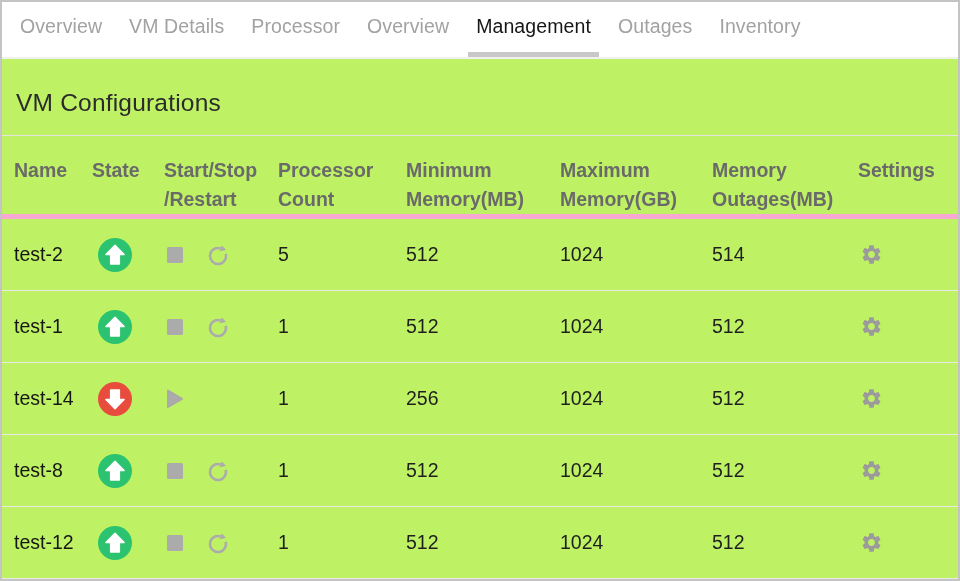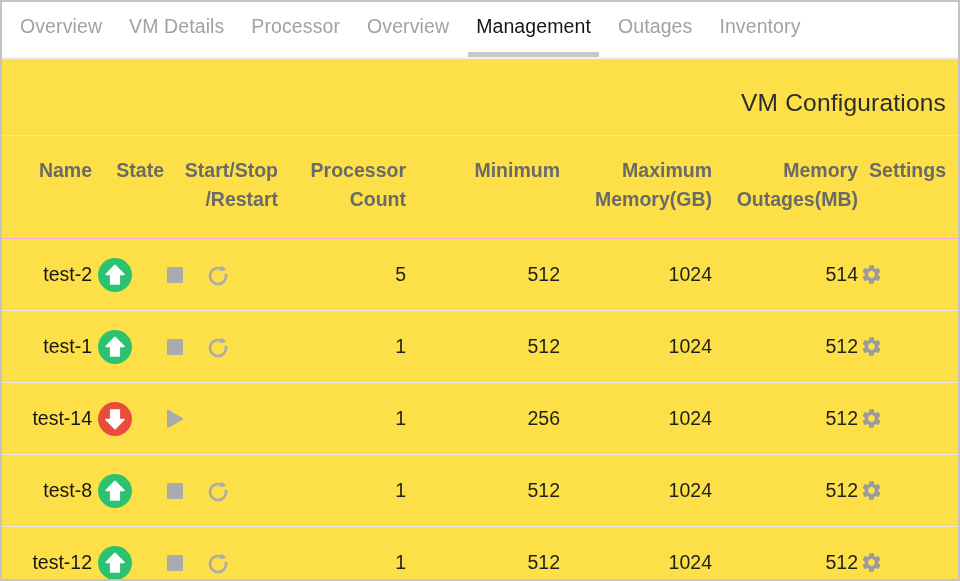--- a/index.html
+++ b/index.html
@@ -6,23 +6,22 @@
   html,body { background:#ffffff; }
   body {
     width:960px; height:581px;
     font-family:"Liberation Sans", sans-serif;
     color:#1f1f1f;
     overflow:hidden;
   }
   .frame {
     width:960px; height:581px;
     border:2px solid #c4c4c4;
-    background:#fde047;
+    background:#bef264;
     overflow:hidden;
-    text-align:right;
   }
 
   
   .nav {
     display:flex;
     gap:27px;
     padding-left:18px;
     height:57px;
     border-bottom:2px solid #f1efef;
     background:#fff;
@@ -64,22 +63,21 @@
   
   .vm-table { width:100%; }
   .grid-row {
     display:grid;
     grid-template-columns:78px 72px 114px 128px 154px 152px 146px 1fr;
     padding:0 12px;
     align-items:center;
   }
   .thead {
     padding-top:20px;
-    padding-bottom:24px;
-    border-bottom:1px solid #f9a8d4;
+    border-bottom:5px solid #f9a8d4;
     align-items:start;
   }
   .th {
     font-size:19.5px;
     font-weight:bold;
     color:#6a6a6a;
     line-height:29px;
   }
   .tr {
     height:72px;
@@ -163,20 +161,21 @@
       <div class="th">
         <div>Start/Stop</div>
           <div>/Restart</div>
       </div>
       <div class="th">
         <div>Processor</div>
           <div>Count</div>
       </div>
       <div class="th">
         <div>Minimum</div>
+          <div>Memory(MB)</div>
       </div>
       <div class="th">
         <div>Maximum</div>
           <div>Memory(GB)</div>
       </div>
       <div class="th">
         <div>Memory</div>
           <div>Outages(MB)</div>
       </div>
       <div class="th">

